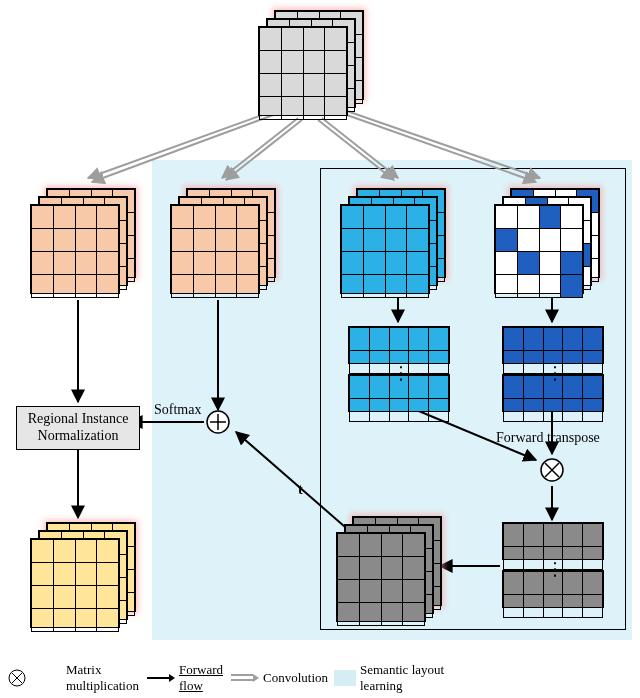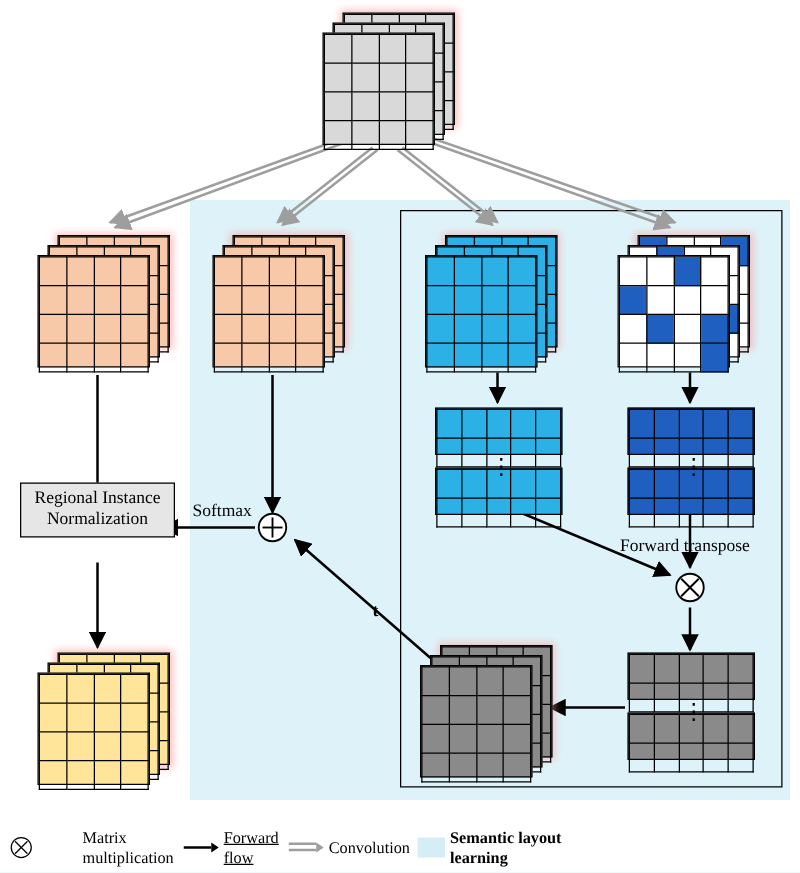--- a/index.html
+++ b/index.html
@@ -332,21 +332,21 @@
               <td></td>
               <td></td>
               <td></td>
               <td></td>
             </tr>
           </tbody>
         </table>
       </div>
   </div>
 
-  <div class="label-box" style="left:16px; top:386px; width:118px;">
+  <div class="label-box" style="left:16px; top:406px; width:118px;">
     <span style="white-space:pre-line;">Regional Instance
 Normalization</span>
   </div>
 
   <div class="grid-stack" style="left:30px; top:522px;">
     <div class="grid glow" style="left:16px; top:0; width:88px; height:88px; background:#ffe599;">
         <table>
           <tbody>
             <tr>
               <td></td>
@@ -972,18 +972,18 @@
         <svg width="30" height="14">
             <line x1="2" y1="4" x2="24" y2="4" stroke="#9e9e9e" stroke-width="2"></line>
             <line x1="2" y1="9" x2="24" y2="9" stroke="#9e9e9e" stroke-width="2"></line>
             <path d="M24,3 L30,7 L24,11 z" fill="#9e9e9e"></path>
           </svg>
       </span>
       <span>Convolution</span>
     </div>
     <div class="item">
       <span class="sym" style="width:22px;height:16px;background:#d5eef5;border:0;"></span>
-      <span style="white-space:pre-line;font-weight:bold;">Semantic layout
+      <span style="white-space:pre-line;">Semantic layout
 learning</span>
     </div>
   </div>
 
 </div>
 
 </body></html>

